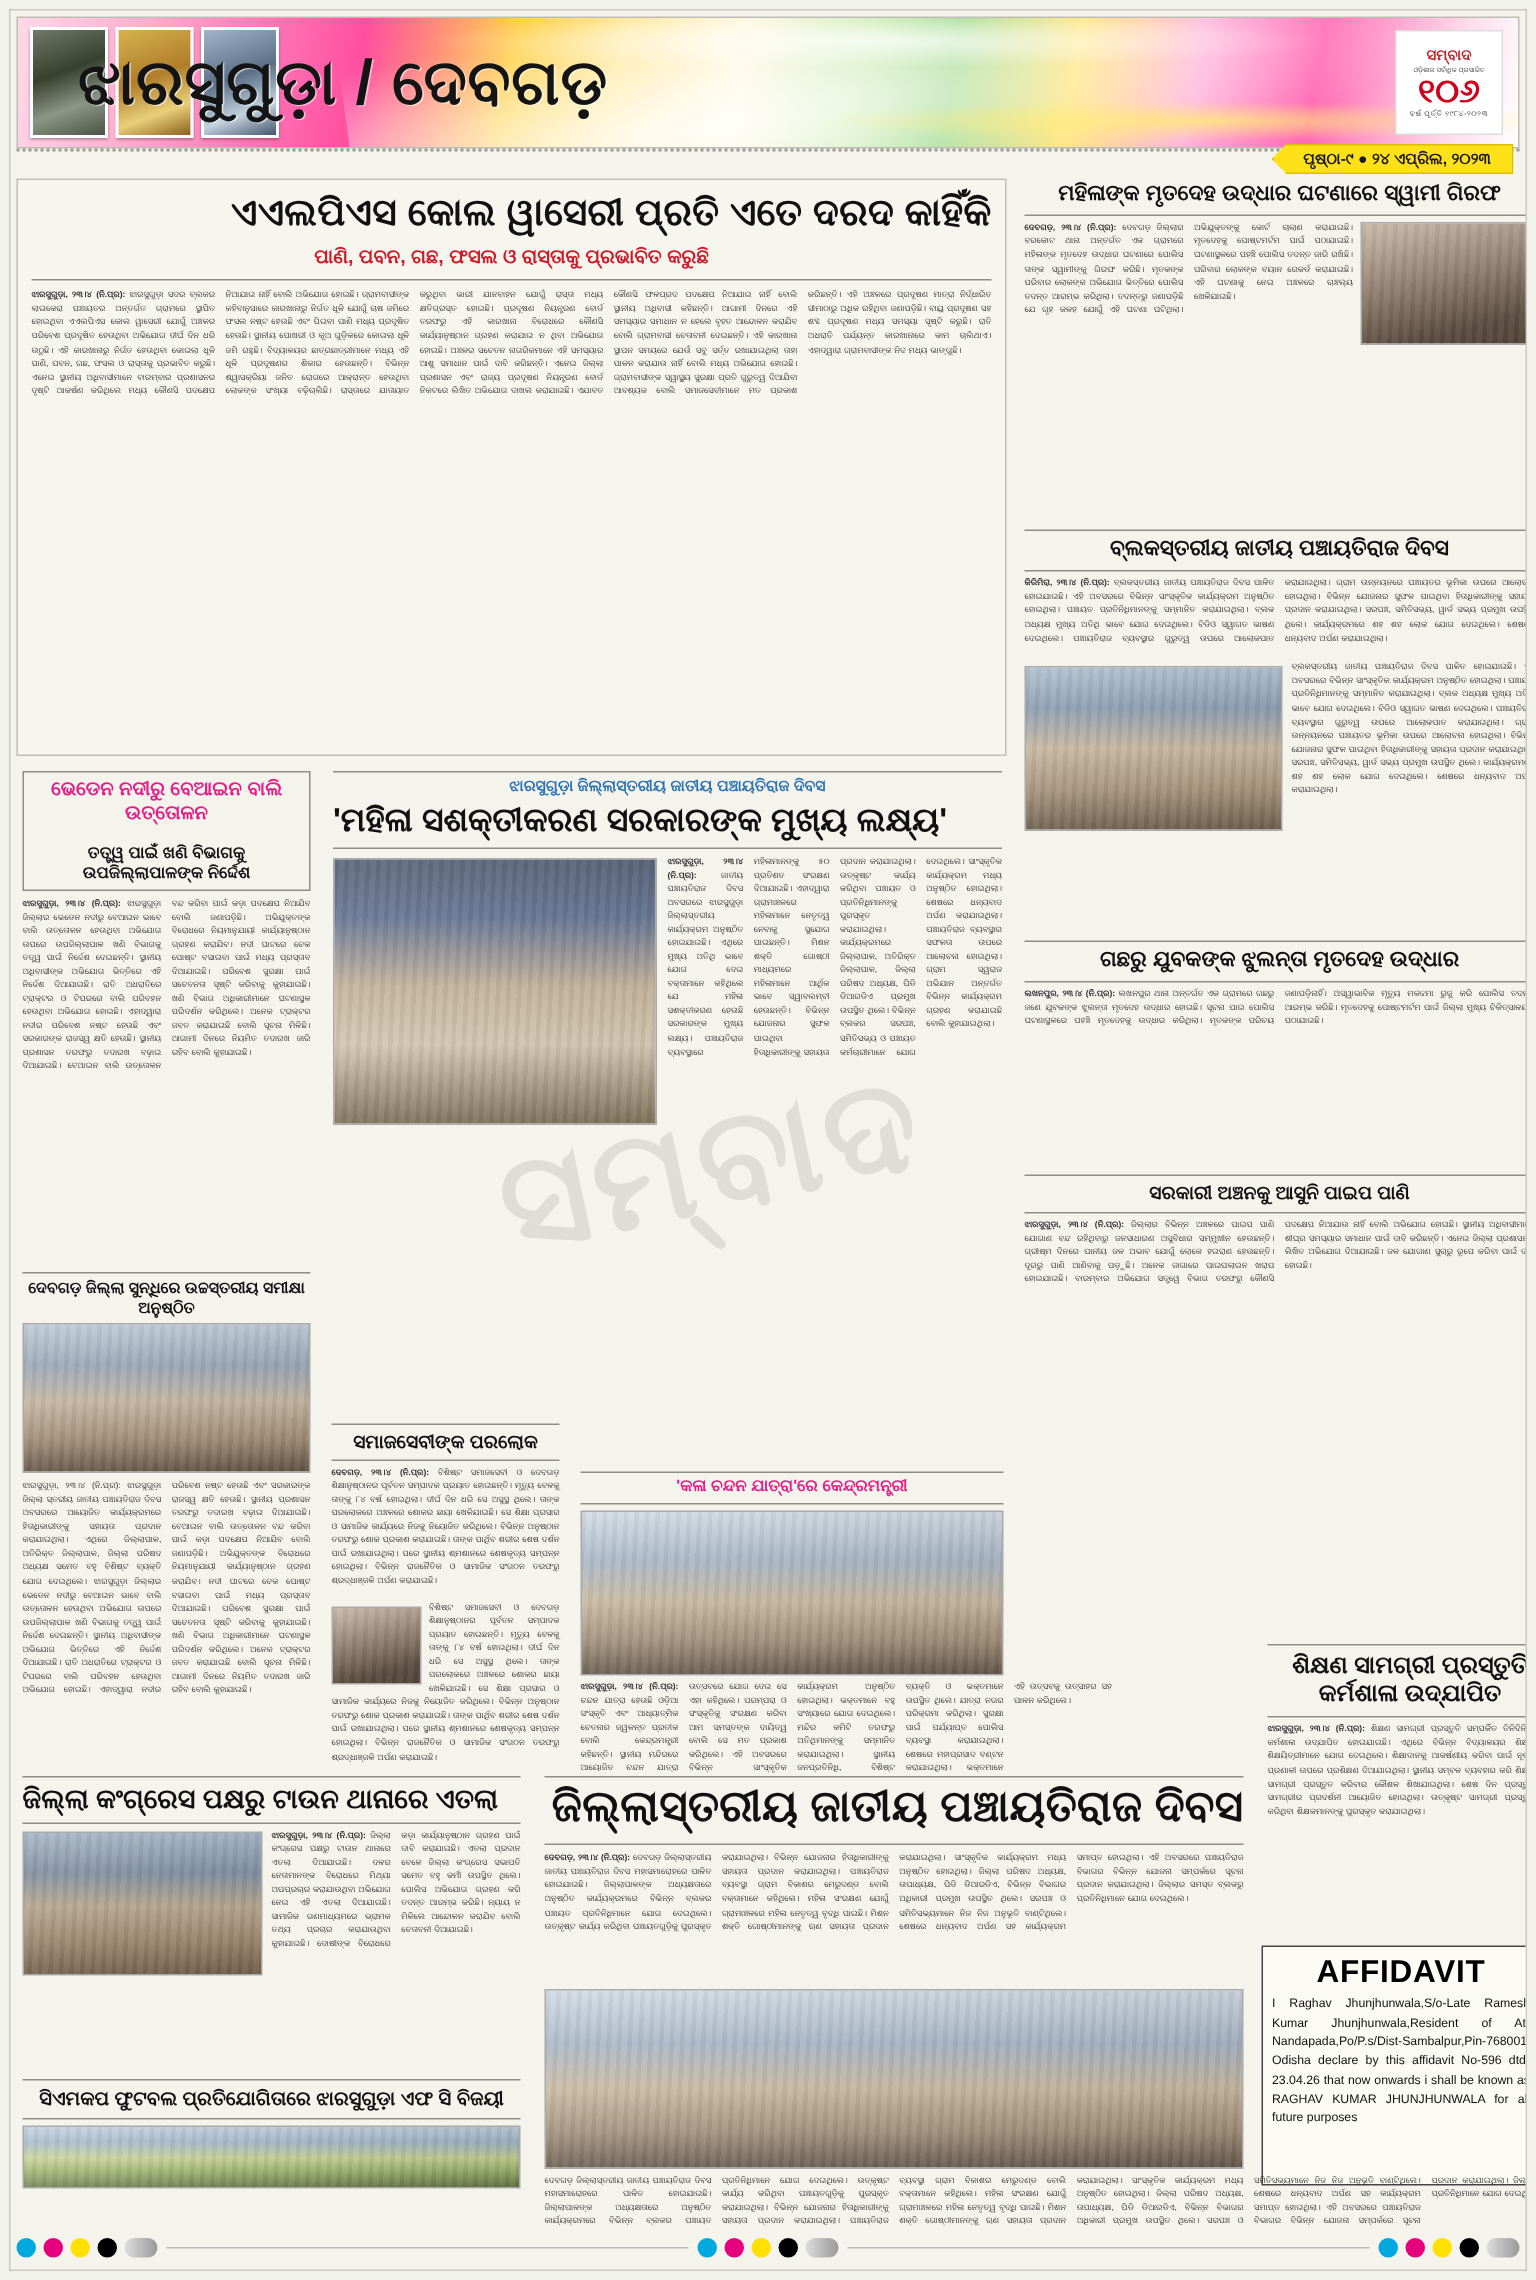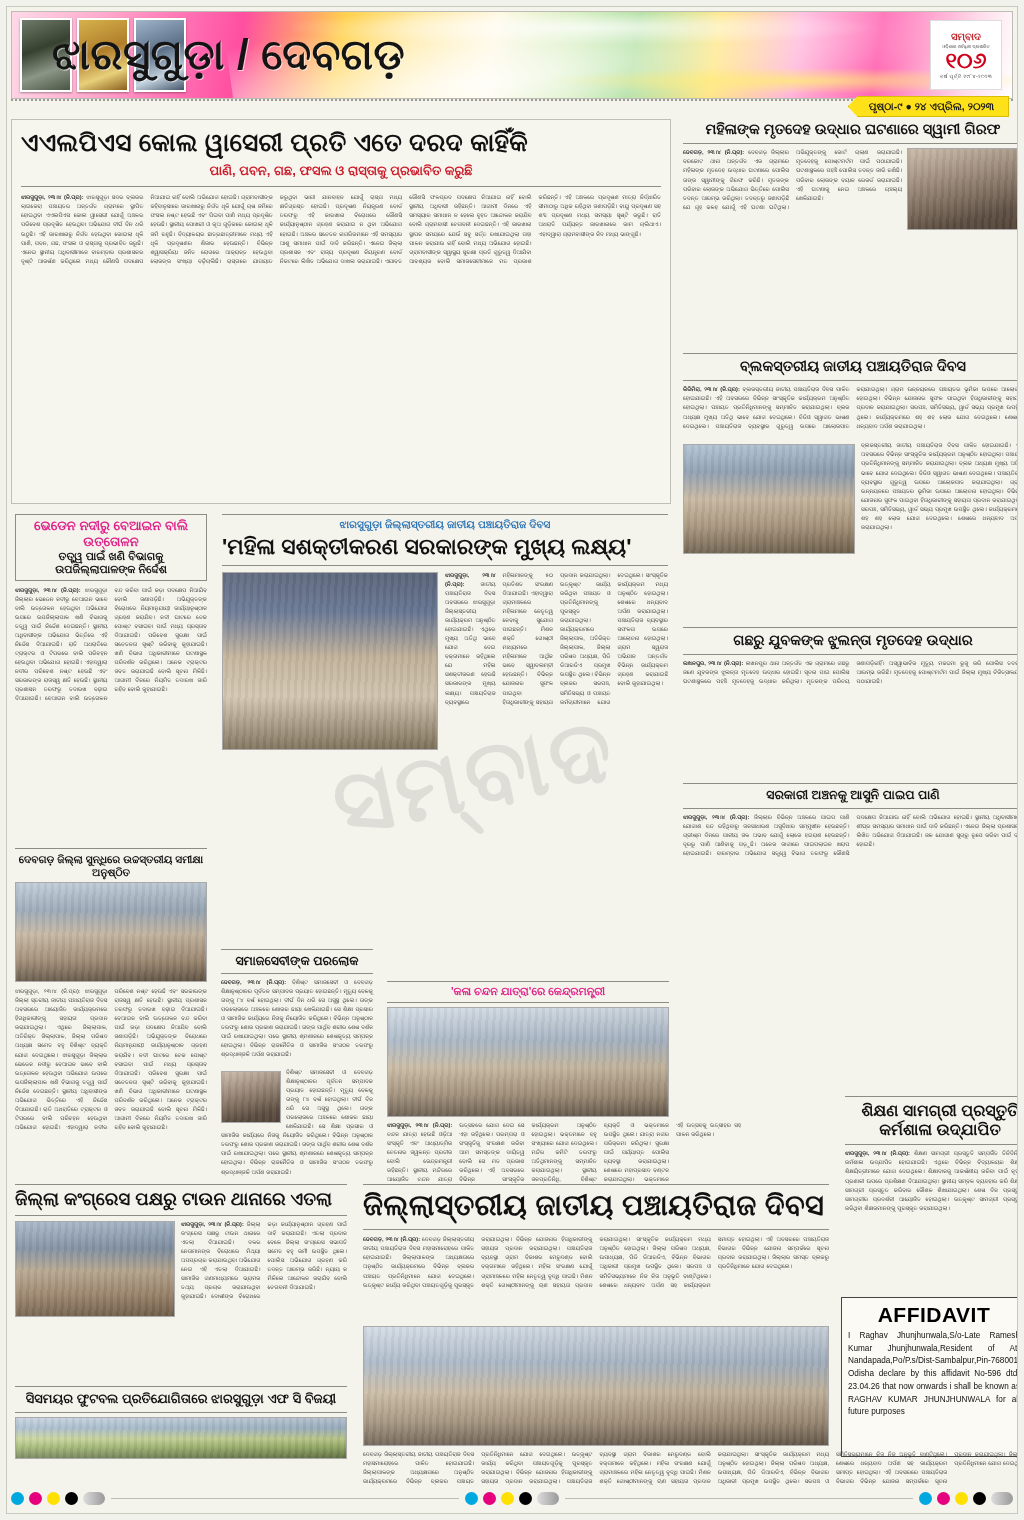--- a/index.html
+++ b/index.html
@@ -98,21 +98,21 @@
   
   .content {
     position:relative; margin: 4px;
     height: 1355px;
   }
 
   .box { position:absolute; }
   .hairline { border:1px solid #bfbfb6; background:#f6f5ee; }
 
   .h1 {
-    font-size: 25px; font-weight: 700; color:#111; text-align:left;
+    font-size: 25px; font-weight: 700; color:#111; text-align:right;
     line-height:1.15; letter-spacing:.2px;
   }
   .h2 {
     font-size: 18px; font-weight:700; color:#111; text-align:left; line-height:1.15;
   }
   .h3 {
     font-size: 13.5px; font-weight:700; color:#111; text-align:center; line-height:1.2;
   }
   .kicker-pink {
     font-size: 13px; font-weight:700; color:#e0218a; text-align:center; line-height:1.2;
@@ -281,21 +281,21 @@
     </div>
 
     <div class="box affidavit" style="left:830px; top:1178px; width:186px; height:160px;">
       <h4>AFFIDAVIT</h4>
       <p>I Raghav Jhunjhunwala,S/o-Late Ramesh Kumar Jhunjhunwala,Resident of At-Nandapada,Po/P.s/Dist-Sambalpur,Pin-768001 Odisha declare by this affidavit No-596 dtd-23.04.26 that now onwards i shall be known as RAGHAV KUMAR JHUNJHUNWALA for all future purposes</p>
     </div>
 
     <div class="box" style="left:0; top:392px; width:200px; height:330px; padding:3px 4px;">
       <div class="rule-box" style="padding:3px 2px;">
         <div class="kicker-pink">ଭେଡେନ ନଦୀରୁ ବେଆଇନ ବାଲି ଉତ୍ତୋଳନ</div>
-        <div class="h3" style="font-size:11px; margin-top:1px;">ତତ୍ତ୍ୱ ପାଇଁ ଖଣି ବିଭାଗକୁ ଉପଜିଲ୍ଲାପାଳଙ୍କ ନିର୍ଦ୍ଦେଶ</div>
+        <div class="h3" style="font-size:11px; margin-top:14px;">ତତ୍ତ୍ୱ ପାଇଁ ଖଣି ବିଭାଗକୁ ଉପଜିଲ୍ଲାପାଳଙ୍କ ନିର୍ଦ୍ଦେଶ</div>
       </div>
       <div class="bodytext c2" style="height:288px; margin-top:5px;">
         <span class="dateline">ଝାରସୁଗୁଡ଼ା, ୨୩।୪ (ନି.ପ୍ର):</span>
         <span>ଝାରସୁଗୁଡ଼ା ଜିଲ୍ଲାର ଭେଡେନ ନଦୀରୁ ବେଆଇନ ଭାବେ ବାଲି ଉତ୍ତୋଳନ ହେଉଥିବା ଅଭିଯୋଗ ଉପରେ ଉପଜିଲ୍ଲାପାଳ ଖଣି ବିଭାଗକୁ ତତ୍ତ୍ୱ ପାଇଁ ନିର୍ଦ୍ଦେଶ ଦେଇଛନ୍ତି। ସ୍ଥାନୀୟ ଅଧିବାସୀଙ୍କ ଅଭିଯୋଗ ଭିତ୍ତିରେ ଏହି ନିର୍ଦ୍ଦେଶ ଦିଆଯାଇଛି। ରାତି ଅଧରାତିରେ ଟ୍ରାକ୍ଟର ଓ ଟିପରରେ ବାଲି ପରିବହନ ହେଉଥିବା ଅଭିଯୋଗ ହୋଇଛି। ଏହାଦ୍ୱାରା ନଦୀର ପରିବେଶ ନଷ୍ଟ ହେଉଛି ଏବଂ ସରକାରଙ୍କ ରାଜସ୍ୱ କ୍ଷତି ହେଉଛି। ସ୍ଥାନୀୟ ପ୍ରଶାସନ ତରଫରୁ ତଦାରଖ ବଢ଼ାଇ ଦିଆଯାଇଛି। ବେଆଇନ ବାଲି ଉତ୍ତୋଳନ ବନ୍ଦ କରିବା ପାଇଁ କଡ଼ା ପଦକ୍ଷେପ ନିଆଯିବ ବୋଲି ଜଣାପଡ଼ିଛି। ଅଭିଯୁକ୍ତଙ୍କ ବିରୋଧରେ ନିୟମାନୁଯାୟୀ କାର୍ଯ୍ୟାନୁଷ୍ଠାନ ଗ୍ରହଣ କରାଯିବ। ନଦୀ ଘାଟରେ ଚେକ ପୋଷ୍ଟ ବସାଇବା ପାଇଁ ମଧ୍ୟ ପ୍ରସ୍ତାବ ଦିଆଯାଇଛି। ପରିବେଶ ସୁରକ୍ଷା ପାଇଁ ସଚେତନତା ସୃଷ୍ଟି କରିବାକୁ କୁହାଯାଇଛି। ଖଣି ବିଭାଗ ଅଧିକାରୀମାନେ ଘଟଣାସ୍ଥଳ ପରିଦର୍ଶନ କରିଥିଲେ। ଅନେକ ଟ୍ରାକ୍ଟର ଜବତ କରାଯାଇଛି ବୋଲି ସୂଚନା ମିଳିଛି। ଆଗାମୀ ଦିନରେ ନିୟମିତ ତଦାରଖ ଜାରି ରହିବ ବୋଲି କୁହାଯାଇଛି।</span>
       </div>
     </div>
 
     <div class="box" style="left:0; top:726px; width:200px; height:330px; padding:3px 4px;">
       <div class="rule-top" style="margin-bottom:4px;"></div>
       <div class="h3" style="font-size:10.5px;">ଦେବଗଡ଼ ଜିଲ୍ଲା ସୁନ୍ଧିରେ ଉଚ୍ଚସ୍ତରୀୟ ସମୀକ୍ଷା ଅନୁଷ୍ଠିତ</div>
@@ -349,21 +349,21 @@
       <div class="rule-top" style="margin:5px 0 4px 0;"></div>
       <div class="photo ph-crowd" style="float:left; width:160px; height:96px; margin:1px 6px 3px 0;"></div>
       <div class="bodytext c2" style="height:146px;">
         <span class="dateline">ଝାରସୁଗୁଡ଼ା, ୨୩।୪ (ନି.ପ୍ର):</span>
         <span>ଜିଲ୍ଲା କଂଗ୍ରେସ ପକ୍ଷରୁ ଟାଉନ ଥାନାରେ ଏତଲା ଦିଆଯାଇଛି। ଦଳର ନେତାମାନଙ୍କ ବିରୋଧରେ ମିଥ୍ୟା ଅପପ୍ରଚାର କରାଯାଉଥିବା ଅଭିଯୋଗ ନେଇ ଏହି ଏତଲା ଦିଆଯାଇଛି। ସାମାଜିକ ଗଣମାଧ୍ୟମରେ ଭ୍ରାମକ ତଥ୍ୟ ପ୍ରଚାର କରାଯାଉଥିବା କୁହାଯାଇଛି। ଦୋଷୀଙ୍କ ବିରୋଧରେ କଡ଼ା କାର୍ଯ୍ୟାନୁଷ୍ଠାନ ଗ୍ରହଣ ପାଇଁ ଦାବି କରାଯାଇଛି। ଏତଲା ପ୍ରଦାନ ବେଳେ ଜିଲ୍ଲା କଂଗ୍ରେସ ସଭାପତି ସମେତ ବହୁ କର୍ମୀ ଉପସ୍ଥିତ ଥିଲେ। ପୋଲିସ ଅଭିଯୋଗ ଗ୍ରହଣ କରି ତଦନ୍ତ ଆରମ୍ଭ କରିଛି। ନ୍ୟାୟ ନ ମିଳିଲେ ଆନ୍ଦୋଳନ କରାଯିବ ବୋଲି ଚେତାବନୀ ଦିଆଯାଇଛି।</span>
       </div>
     </div>
 
     <div class="box" style="left:0; top:1264px; width:340px; height:90px; padding:3px 4px;">
       <div class="rule-top" style="margin-bottom:4px;"></div>
-      <div class="h3" style="font-size:13px;">ସିସମୟର ଫୁଟବଲ ପ୍ରତିଯୋଗିତାରେ ଝାରସୁଗୁଡ଼ା ଏଫ ସି ବିଜୟୀ</div>
+      <div class="h3" style="font-size:13px;">ସିଏମକପ ଫୁଟବଲ ପ୍ରତିଯୋଗିତାରେ ଝାରସୁଗୁଡ଼ା ଏଫ ସି ବିଜୟୀ</div>
       <div class="rule-top" style="margin:5px 0 4px 0;"></div>
       <div class="photo ph-sport" style="width:100%; height:42px;"></div>
     </div>
 
     <div class="box" style="left:346px; top:1062px; width:478px; height:292px; padding:3px 6px;">
       <div class="rule-top" style="margin-bottom:4px;"></div>
       <div class="h1" style="font-size:29px;">ଜିଲ୍ଲାସ୍ତରୀୟ ଜାତୀୟ ପଞ୍ଚାୟତିରାଜ ଦିବସ</div>
       <div class="rule-top" style="margin:7px 0 5px 0;"></div>
       <div class="bodytext c4" style="height:86px;">
         <span class="dateline">ଦେବଗଡ଼, ୨୩।୪ (ନି.ପ୍ର):</span>

